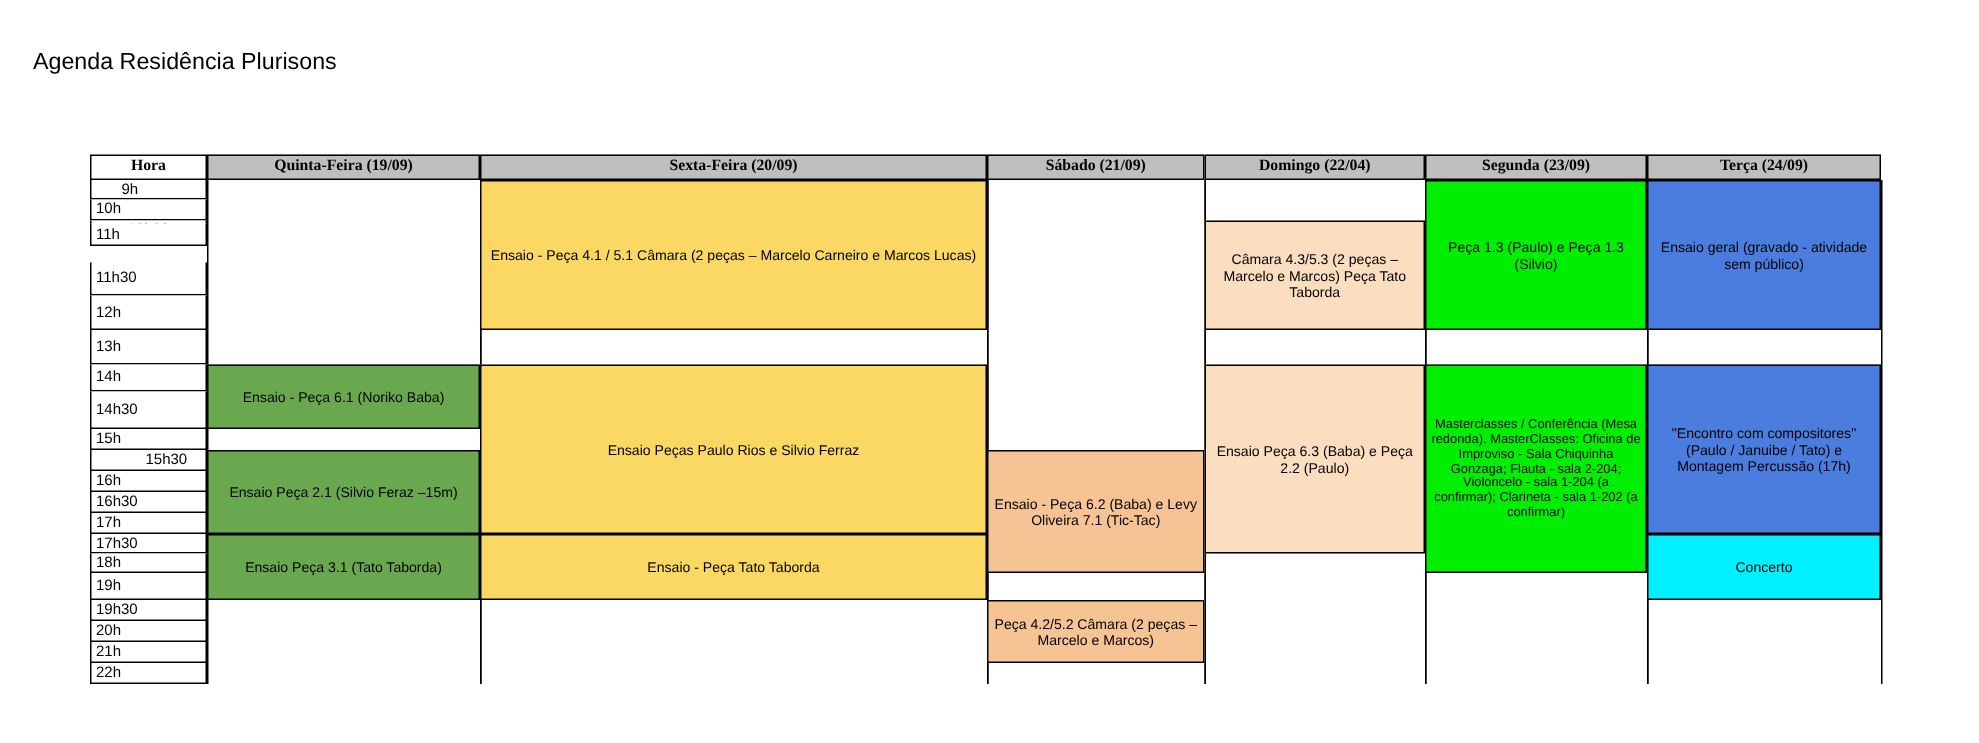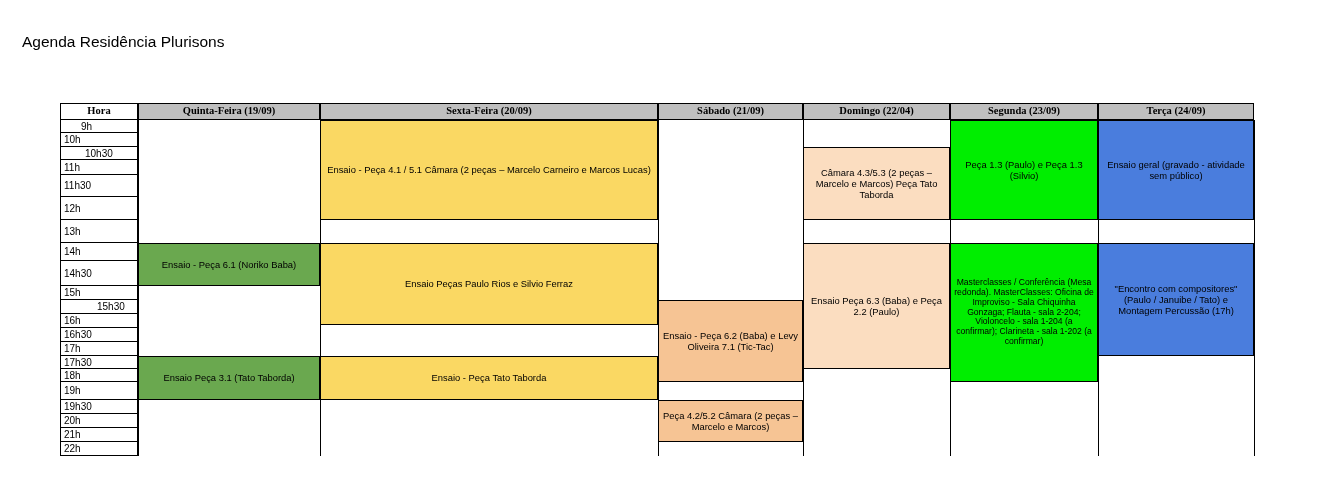--- a/index.html
+++ b/index.html
@@ -89,21 +89,21 @@
   <div class="hdr" style="left: 78px; width: 182px; background: rgb(191, 191, 191);">Quinta-Feira (19/09)</div>
       <div class="hdr" style="left: 260px; width: 338px; background: rgb(191, 191, 191);">Sexta-Feira (20/09)</div>
       <div class="hdr" style="left: 598px; width: 145px; background: rgb(191, 191, 191);">Sábado (21/09)</div>
       <div class="hdr" style="left: 743px; width: 147px; background: rgb(191, 191, 191);">Domingo (22/04)</div>
       <div class="hdr" style="left: 890px; width: 148px; background: rgb(191, 191, 191);">Segunda (23/09)</div>
       <div class="hdr" style="left: 1038px; width: 156px; background: rgb(191, 191, 191);">Terça (24/09)</div>
       <div class="hdr" style="left: 0px; width: 78px; background: rgb(255, 255, 255);">Hora</div>
       <div class="hcell" style="top: 17px; height: 13px; padding-left: 20px;">9h</div>
       <div class="hcell" style="top: 30px; height: 14px;">10h</div>
       <div class="hcell" style="top: 44px; height: 13px; padding-left: 24px;">10h30</div>
-      <div class="hcell" style="top: 57px; height: 15px;">11h</div>
+      <div class="hcell" style="top: 46px; height: 15px;">11h</div>
       <div class="hcell" style="top: 72px; height: 22px;">11h30</div>
       <div class="hcell" style="top: 94px; height: 23px;">12h</div>
       <div class="hcell" style="top: 117px; height: 23px;">13h</div>
       <div class="hcell" style="top: 140px; height: 18px;">14h</div>
       <div class="hcell" style="top: 158px; height: 25px;">14h30</div>
       <div class="hcell" style="top: 183px; height: 14px;">15h</div>
       <div class="hcell" style="top: 197px; height: 14px; padding-left: 36px;">15h30</div>
       <div class="hcell" style="top: 211px; height: 14px;">16h</div>
       <div class="hcell" style="top: 225px; height: 14px;">16h30</div>
       <div class="hcell" style="top: 239px; height: 14px;">17h</div>
@@ -124,23 +124,25 @@
       <div class="vline" style="left: 890px; top: 17px; height: 336px;"></div>
       <div class="vline" style="left: 890px; top: 17px; height: 336px;"></div>
       <div class="vline" style="left: 1038px; top: 17px; height: 336px;"></div>
       <div class="vline" style="left: 1038px; top: 17px; height: 336px;"></div>
       <div class="vline" style="left: 1194px; top: 17px; height: 336px;"></div>
       <div class="ev" style="left: 260px; width: 338px; top: 17px; height: 100px; background: rgb(250, 216, 99);">Ensaio - Peça 4.1 / 5.1 Câmara (2 peças – Marcelo Carneiro e Marcos Lucas)</div>
       <div class="ev" style="left: 743px; width: 147px; top: 44px; height: 73px; background: rgb(251, 221, 192);">Câmara 4.3/5.3 (2 peças – Marcelo e Marcos) Peça Tato Taborda</div>
       <div class="ev" style="left: 890px; width: 148px; top: 17px; height: 100px; background: rgb(0, 238, 0);">Peça 1.3 (Paulo) e Peça 1.3 (Silvio)</div>
       <div class="ev" style="left: 1038px; width: 156px; top: 17px; height: 100px; background: rgb(74, 125, 221);">Ensaio geral (gravado - atividade sem público)</div>
       <div class="ev" style="left: 78px; width: 182px; top: 140px; height: 43px; background: rgb(106, 168, 79);">Ensaio - Peça 6.1 (Noriko Baba)</div>
+      <div class="ev" style="left: 78px; width: 182px; top: 197px; height: 56px; background: rgb(106, 168, 79);">Ensaio Peça 2.1 (Silvio Feraz –15m)</div>
       <div class="ev" style="left: 78px; width: 182px; top: 253px; height: 44px; background: rgb(106, 168, 79);">Ensaio Peça 3.1 (Tato Taborda)</div>
-      <div class="ev" style="left: 260px; width: 338px; top: 140px; height: 82px; background: rgb(250, 216, 99);">Ensaio Peças Paulo Rios e Silvio Ferraz</div>
+      <div class="ev" style="left: 260px; width: 338px; top: 140px; height: 113px; background: rgb(250, 216, 99);">Ensaio Peças Paulo Rios e Silvio Ferraz</div>
       <div class="ev" style="left: 260px; width: 338px; top: 253px; height: 44px; background: rgb(250, 216, 99);">Ensaio - Peça Tato Taborda</div>
       <div class="ev" style="left: 598px; width: 145px; top: 197px; height: 82px; background: rgb(246, 196, 148);">Ensaio - Peça 6.2 (Baba) e Levy Oliveira 7.1 (Tic-Tac)</div>
       <div class="ev" style="left: 598px; width: 145px; top: 297px; height: 42px; background: rgb(246, 196, 148);">Peça 4.2/5.2 Câmara (2 peças – Marcelo e Marcos)</div>
       <div class="ev" style="left: 743px; width: 147px; top: 140px; height: 126px; background: rgb(251, 221, 192);">Ensaio Peça 6.3 (Baba) e Peça 2.2 (Paulo)</div>
       <div class="ev sm" style="left: 890px; width: 148px; top: 140px; height: 139px; background: rgb(0, 238, 0);">Masterclasses / Conferência (Mesa redonda). MasterClasses: Oficina de Improviso - Sala Chiquinha Gonzaga; Flauta - sala 2-204; Violoncelo - sala 1-204 (a confirmar); Clarineta - sala 1-202 (a confirmar)</div>
       <div class="ev" style="left: 1038px; width: 156px; top: 140px; height: 113px; background: rgb(74, 125, 221);">"Encontro com compositores" (Paulo / Januibe / Tato) e Montagem Percussão (17h)</div>
+      <div class="ev" style="left: 1038px; width: 156px; top: 253px; height: 44px; background: rgb(0, 240, 255);">Concerto</div>
     </div>
 
 </div>
 
 </body></html>

